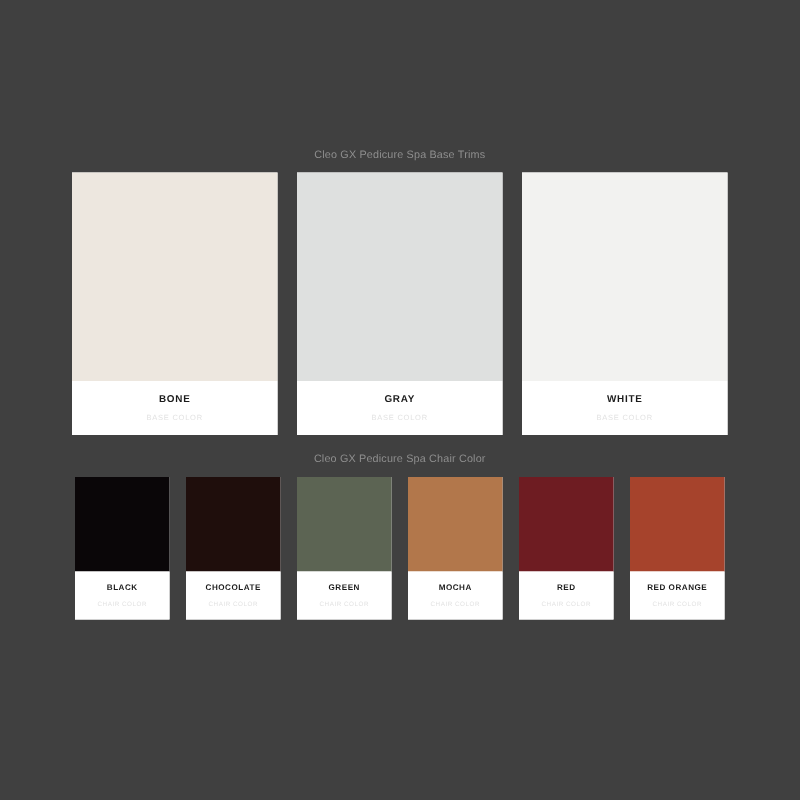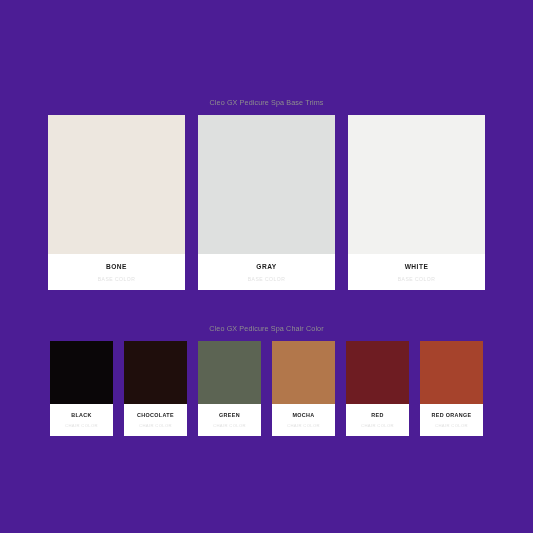--- a/index.html
+++ b/index.html
@@ -11,21 +11,21 @@
     height: 533px;
     background: #ffffff;
     font-family: "Liberation Sans", sans-serif;
     overflow: hidden;
   }
 
   #page {
     position: relative;
     width: 533px;
     height: 533px;
-    background: #4c1d95;
+    background: #404040;
     box-sizing: border-box;
   }
 
   
   .section {
     width: 100%;
     box-sizing: border-box;
   }
 
   .section-title {
@@ -111,21 +111,21 @@
   #base-section .swatch-sub {
     font-size: 5px;
     letter-spacing: 0.5px;
     margin-top: 6px;
   }
 
   
   #chair-section {
     position: absolute;
     left: 0;
-    top: 324px;
+    top: 301px;
     width: 533px;
   }
   #chair-section .section-title {
     margin-bottom: 8px;
   }
   #chair-section .swatch-grid {
     gap: 11px;
   }
   #chair-section .swatch-card {
     width: 63px;

